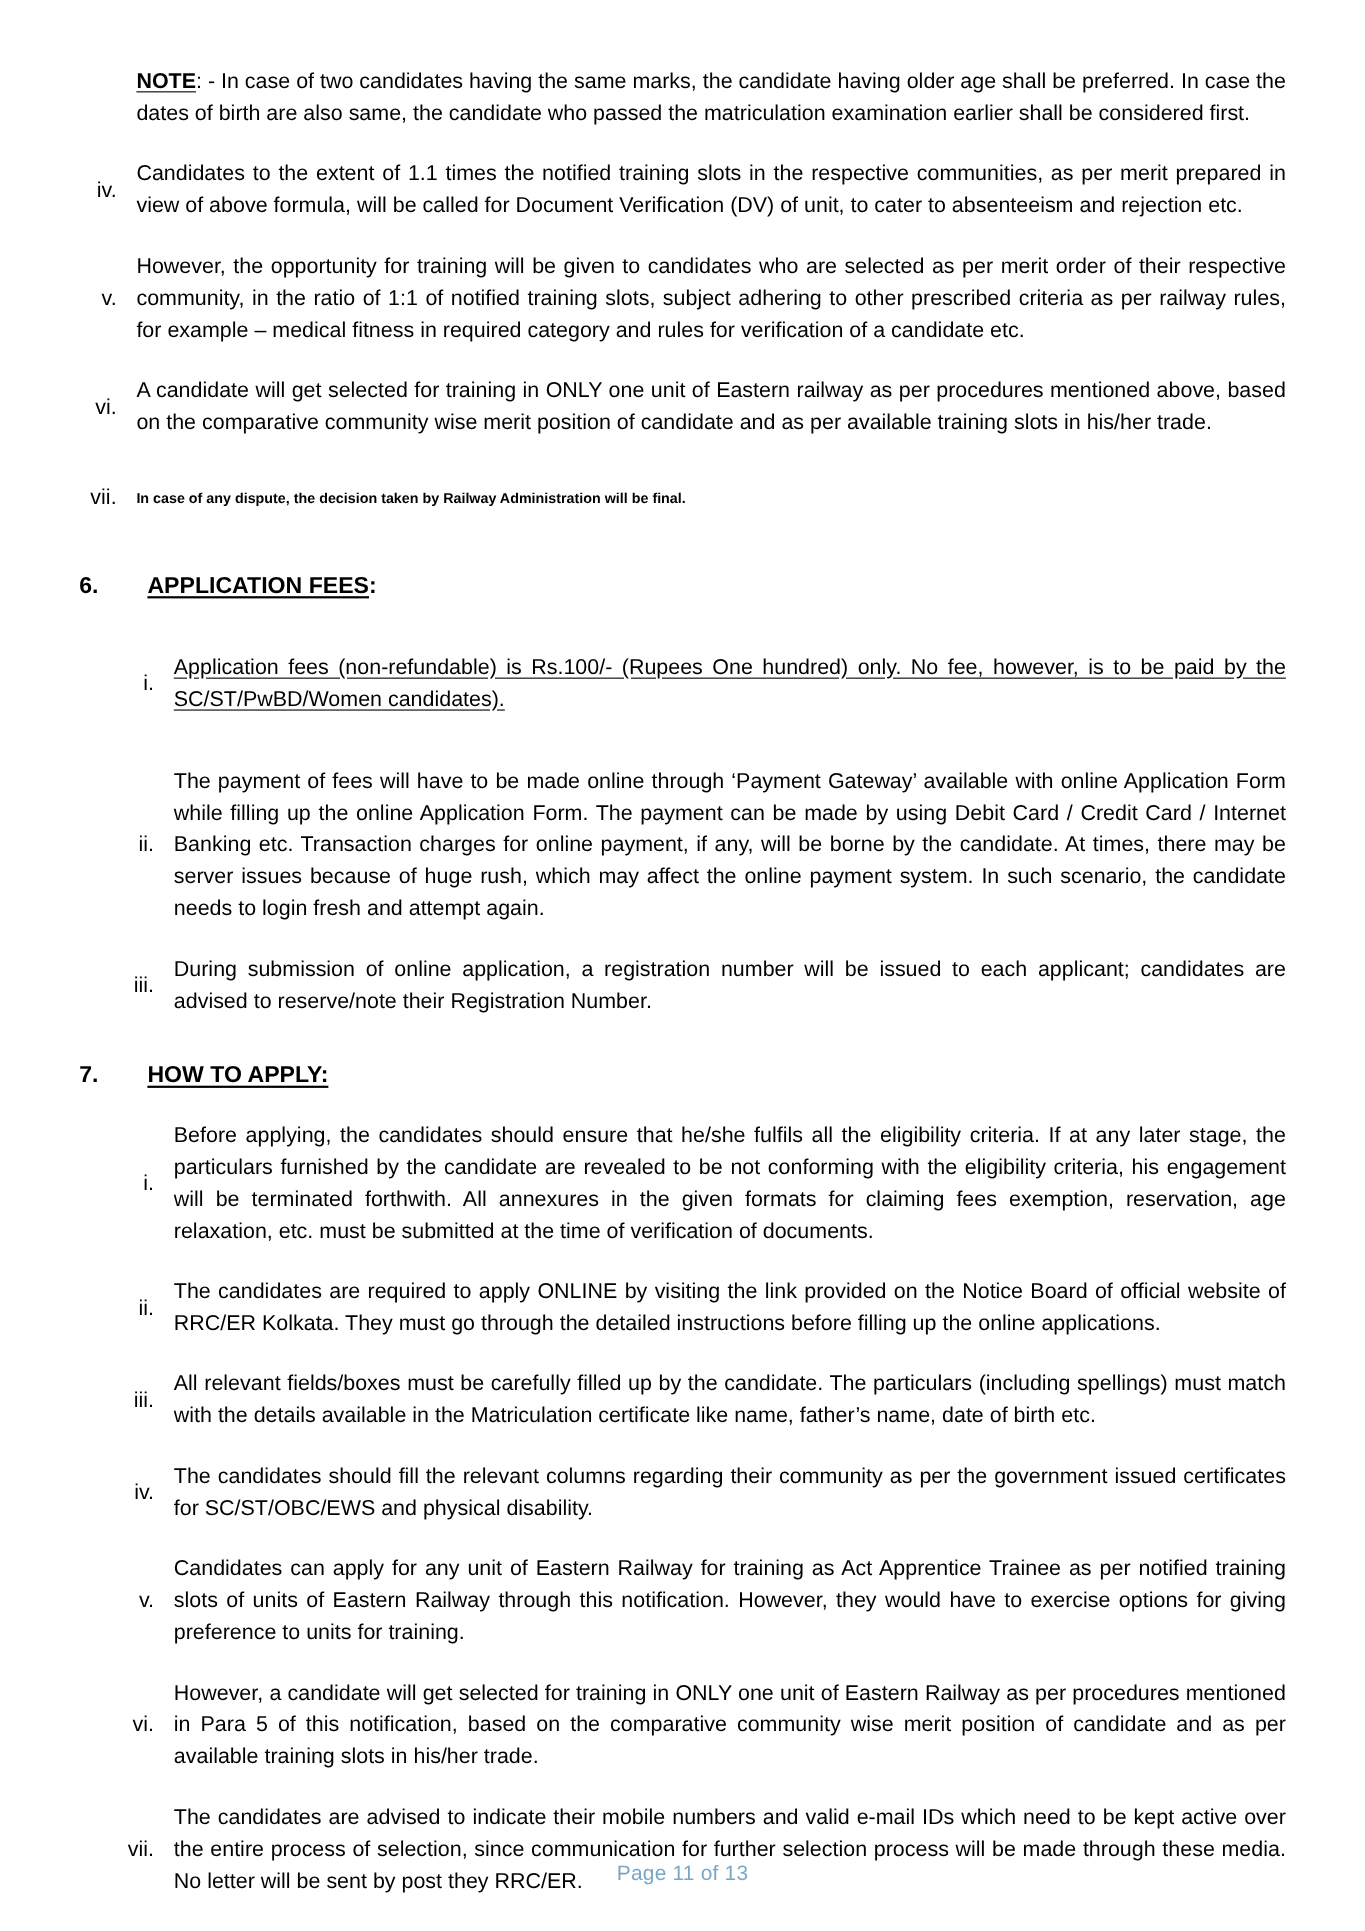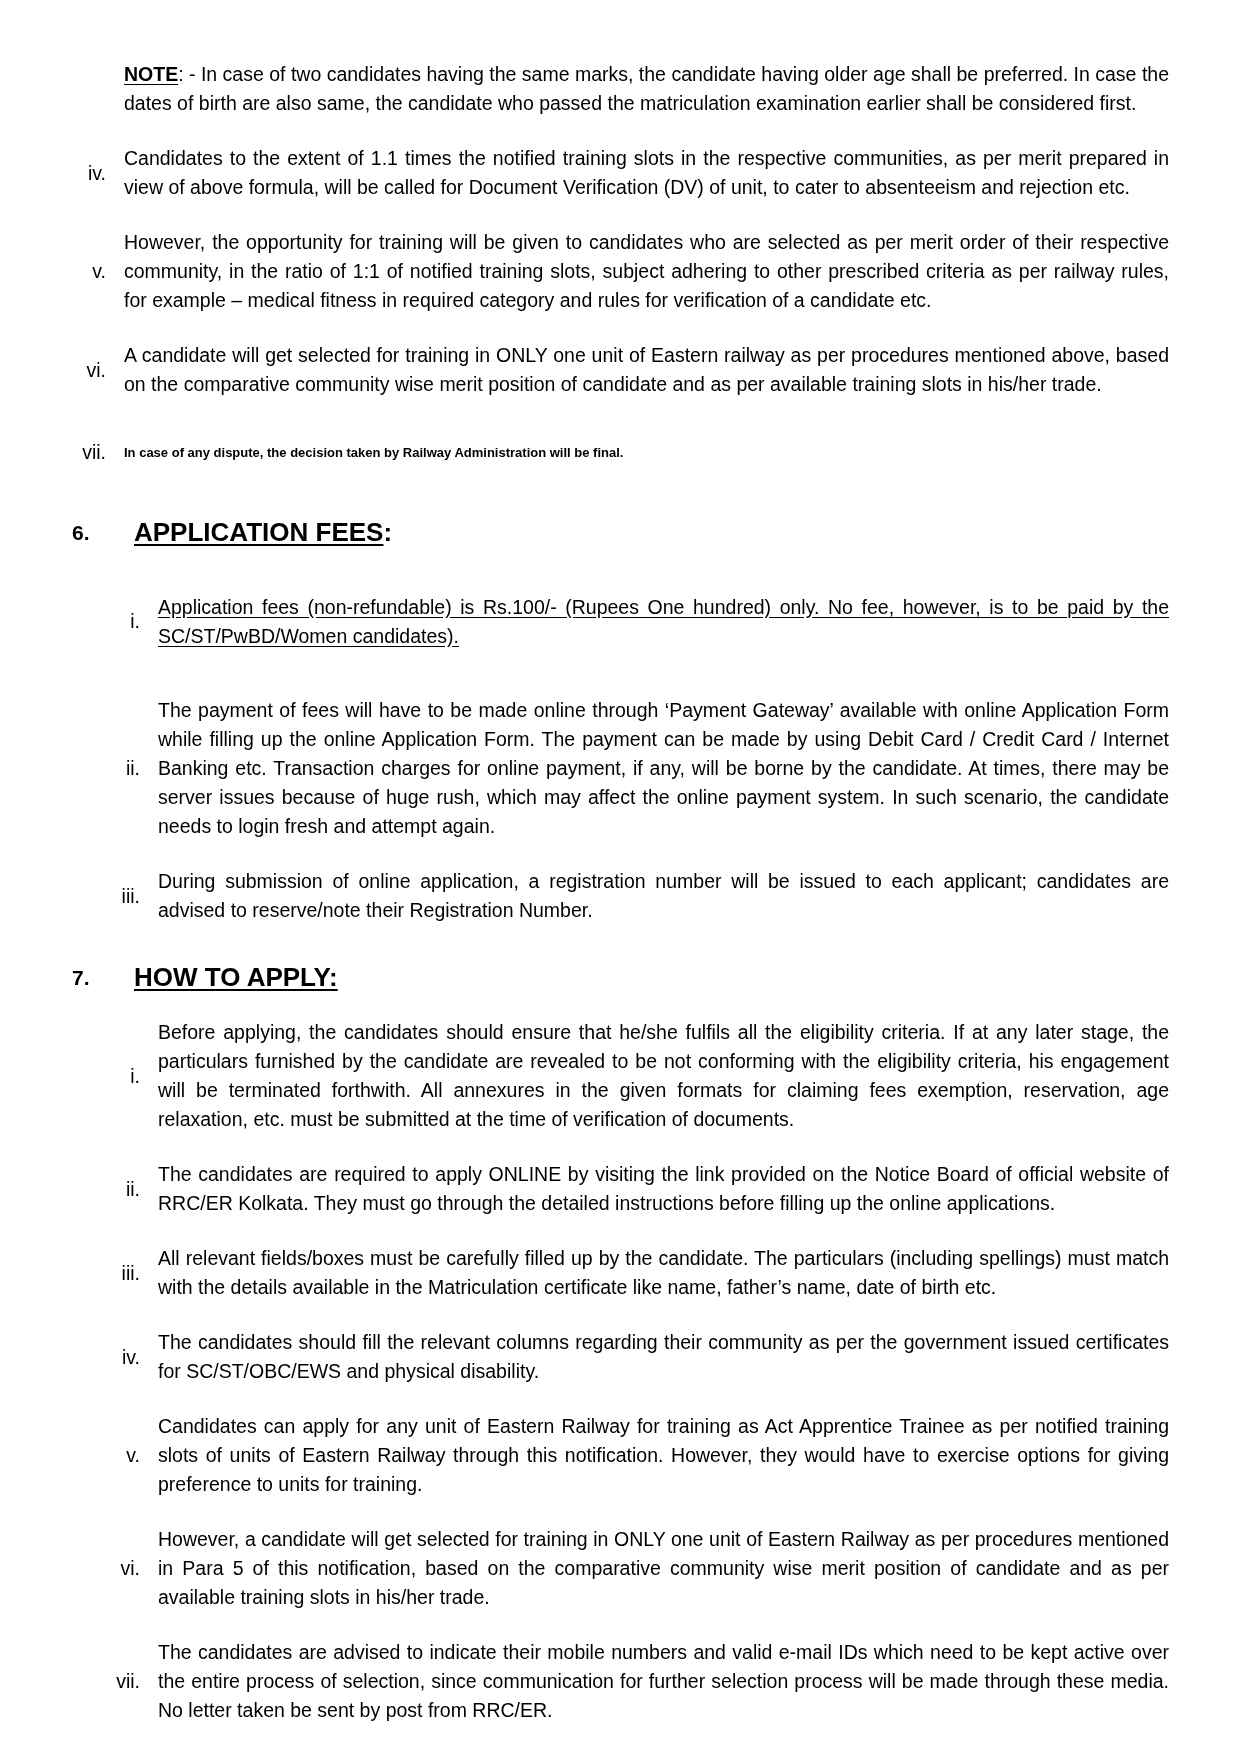--- a/index.html
+++ b/index.html
@@ -68,21 +68,21 @@
     margin-top: 38px;
   }
   .sec-num {
     flex: 0 0 auto;
     width: 56px;
     font-size: 21px;
     font-weight: bold;
     line-height: 29px;
   }
   .sec-title {
-    font-size: 26px;
+    font-size: 21px;
     font-weight: bold;
     line-height: 29px;
     margin-left: 6px;
     white-space: nowrap;
   }
   .u { text-decoration: underline; text-underline-offset: 3px; }
   .b { font-weight: bold; }
 
   .bold-para {
     font-weight: bold;
@@ -217,19 +217,20 @@
     <div class="rn-row indent-2">
       <div class="rn-marker">vi.</div>
       <div class="rn-body">
         <p class="para">However, a candidate will get selected for training in ONLY one unit of Eastern Railway as per procedures mentioned in Para 5 of this notification, based on the comparative community  wise merit position of candidate and as per available training slots in his/her trade.</p>
       </div>
     </div>
 
     <div class="rn-row indent-2">
       <div class="rn-marker">vii.</div>
       <div class="rn-body">
-        <p class="para">The candidates are advised to indicate their mobile numbers and valid e-mail IDs which need to be kept active over the entire process of selection, since communication for further selection process will be made through these media. No letter taken be sent by post from RRC/ER.</p>
+        <p class="para">The candidates are advised to indicate their mobile numbers and valid e-mail IDs which need to be kept active over the entire process of selection, since communication for further selection process will be made through these media. No letter will be sent by post they RRC/ER.</p>
       </div>
     </div>
 
   </div>
 
+  <div class="footer">Page 11 of 13</div>
 </div>
 
 </body></html>

